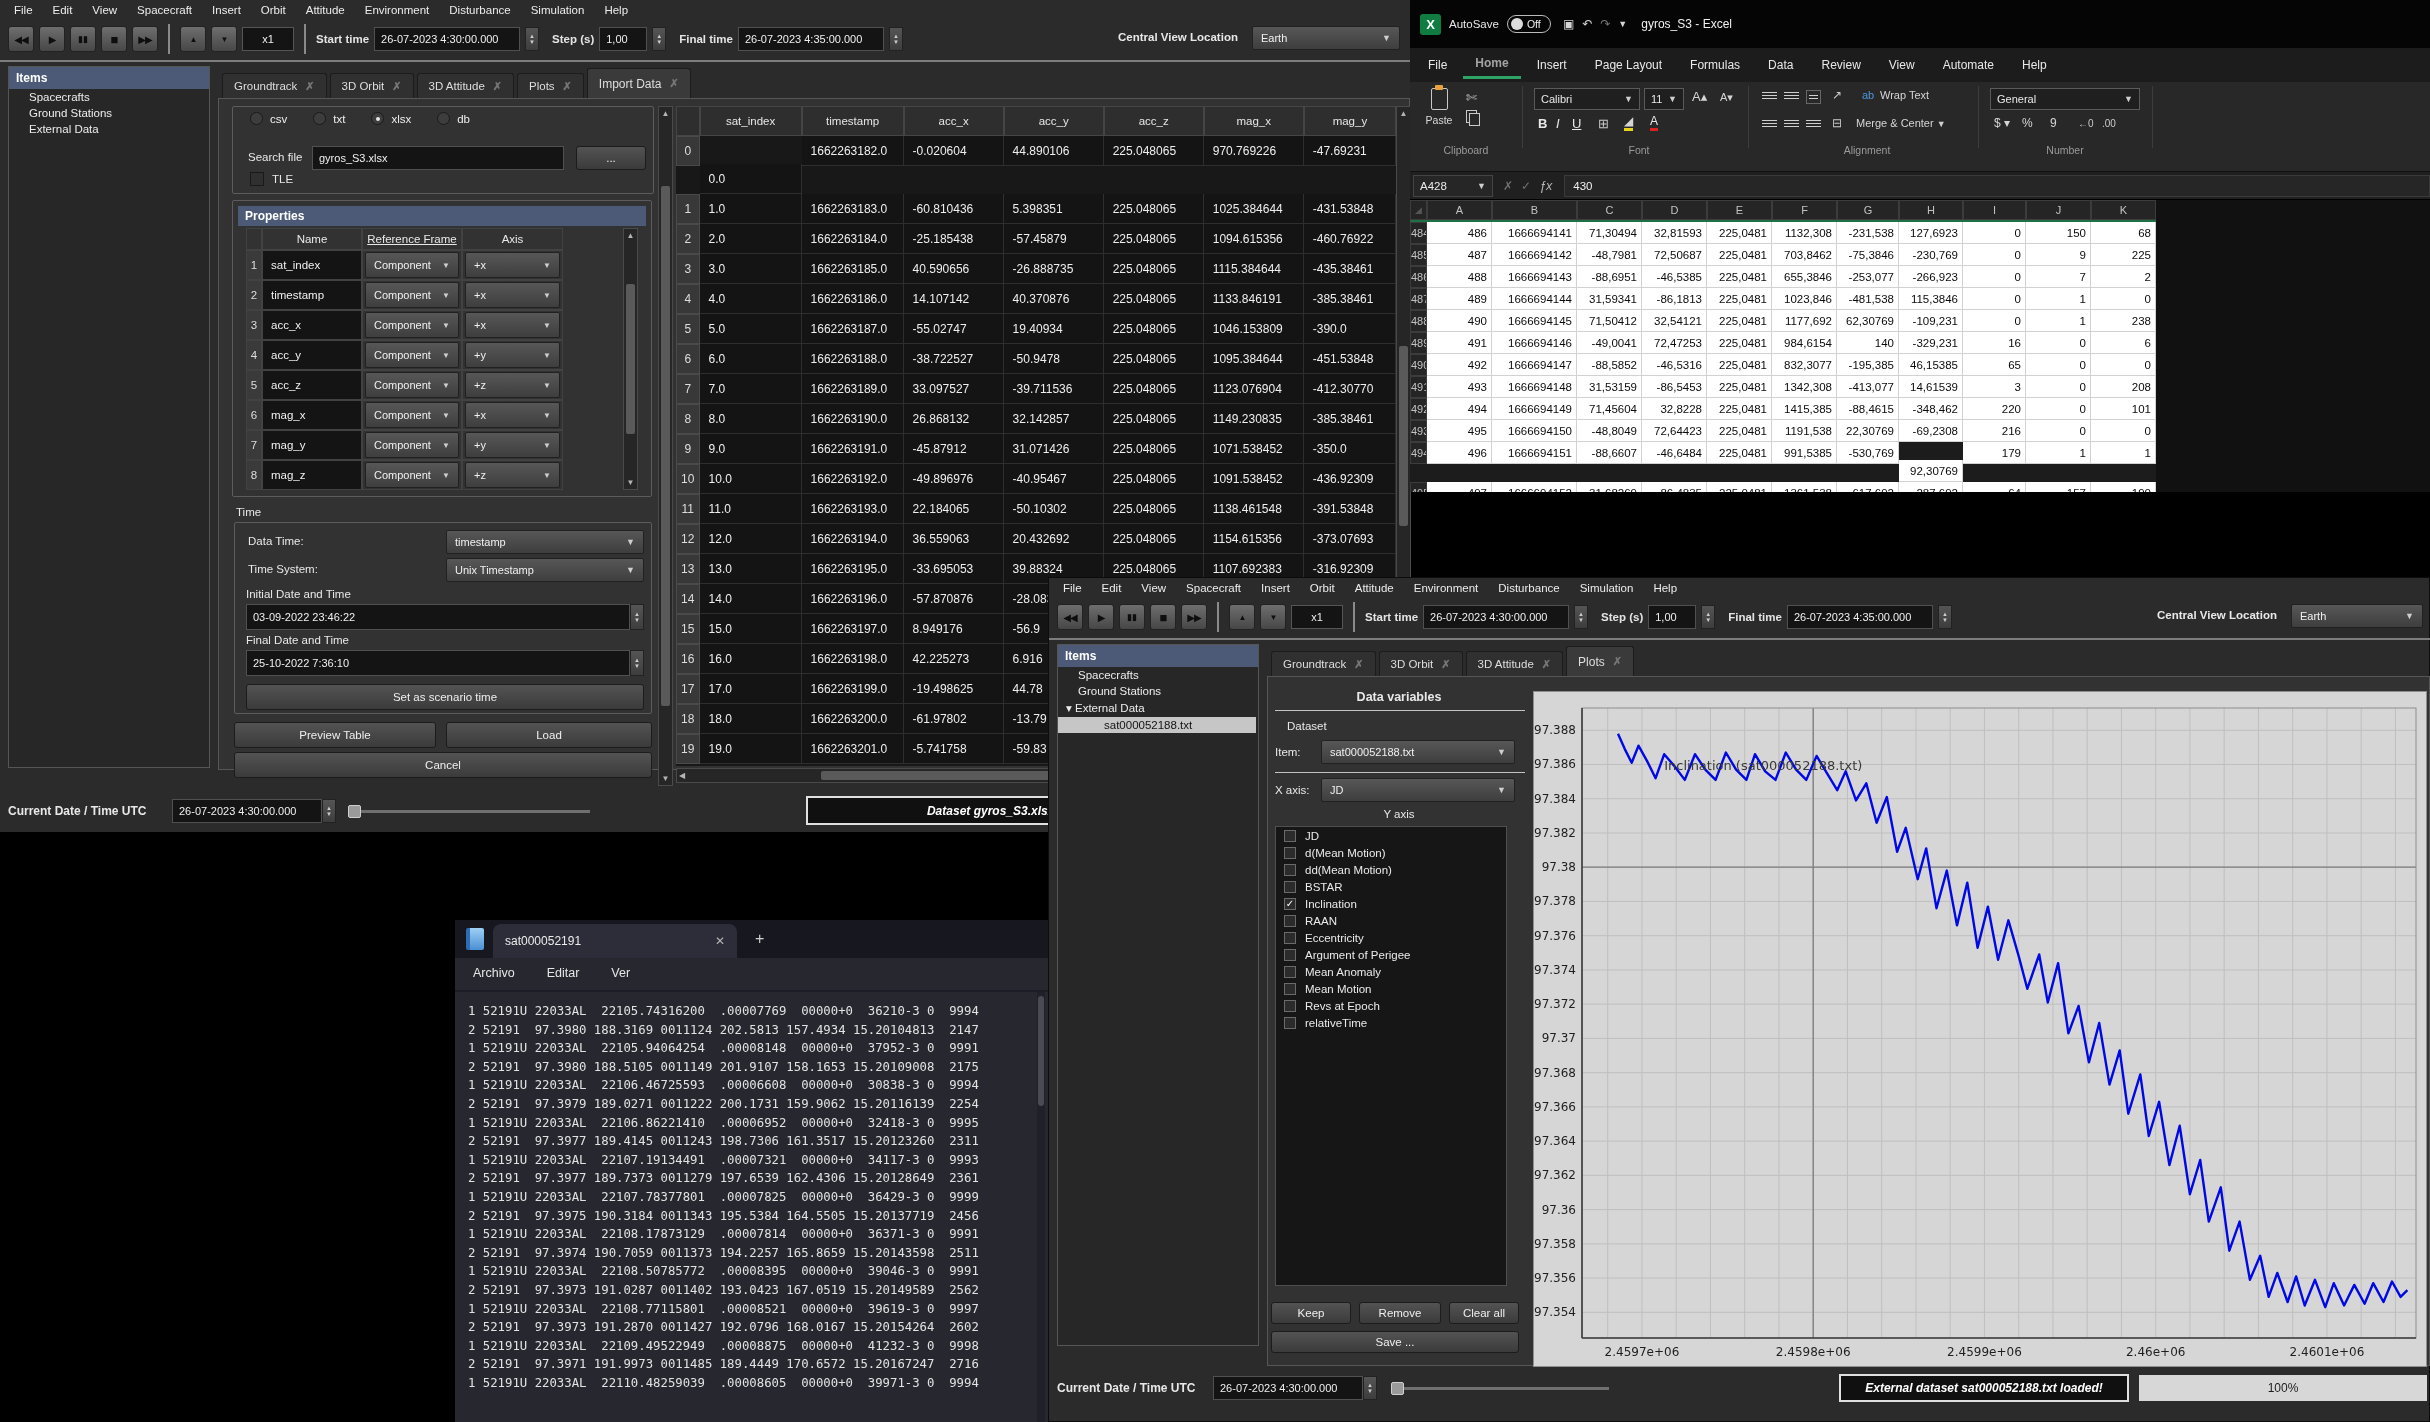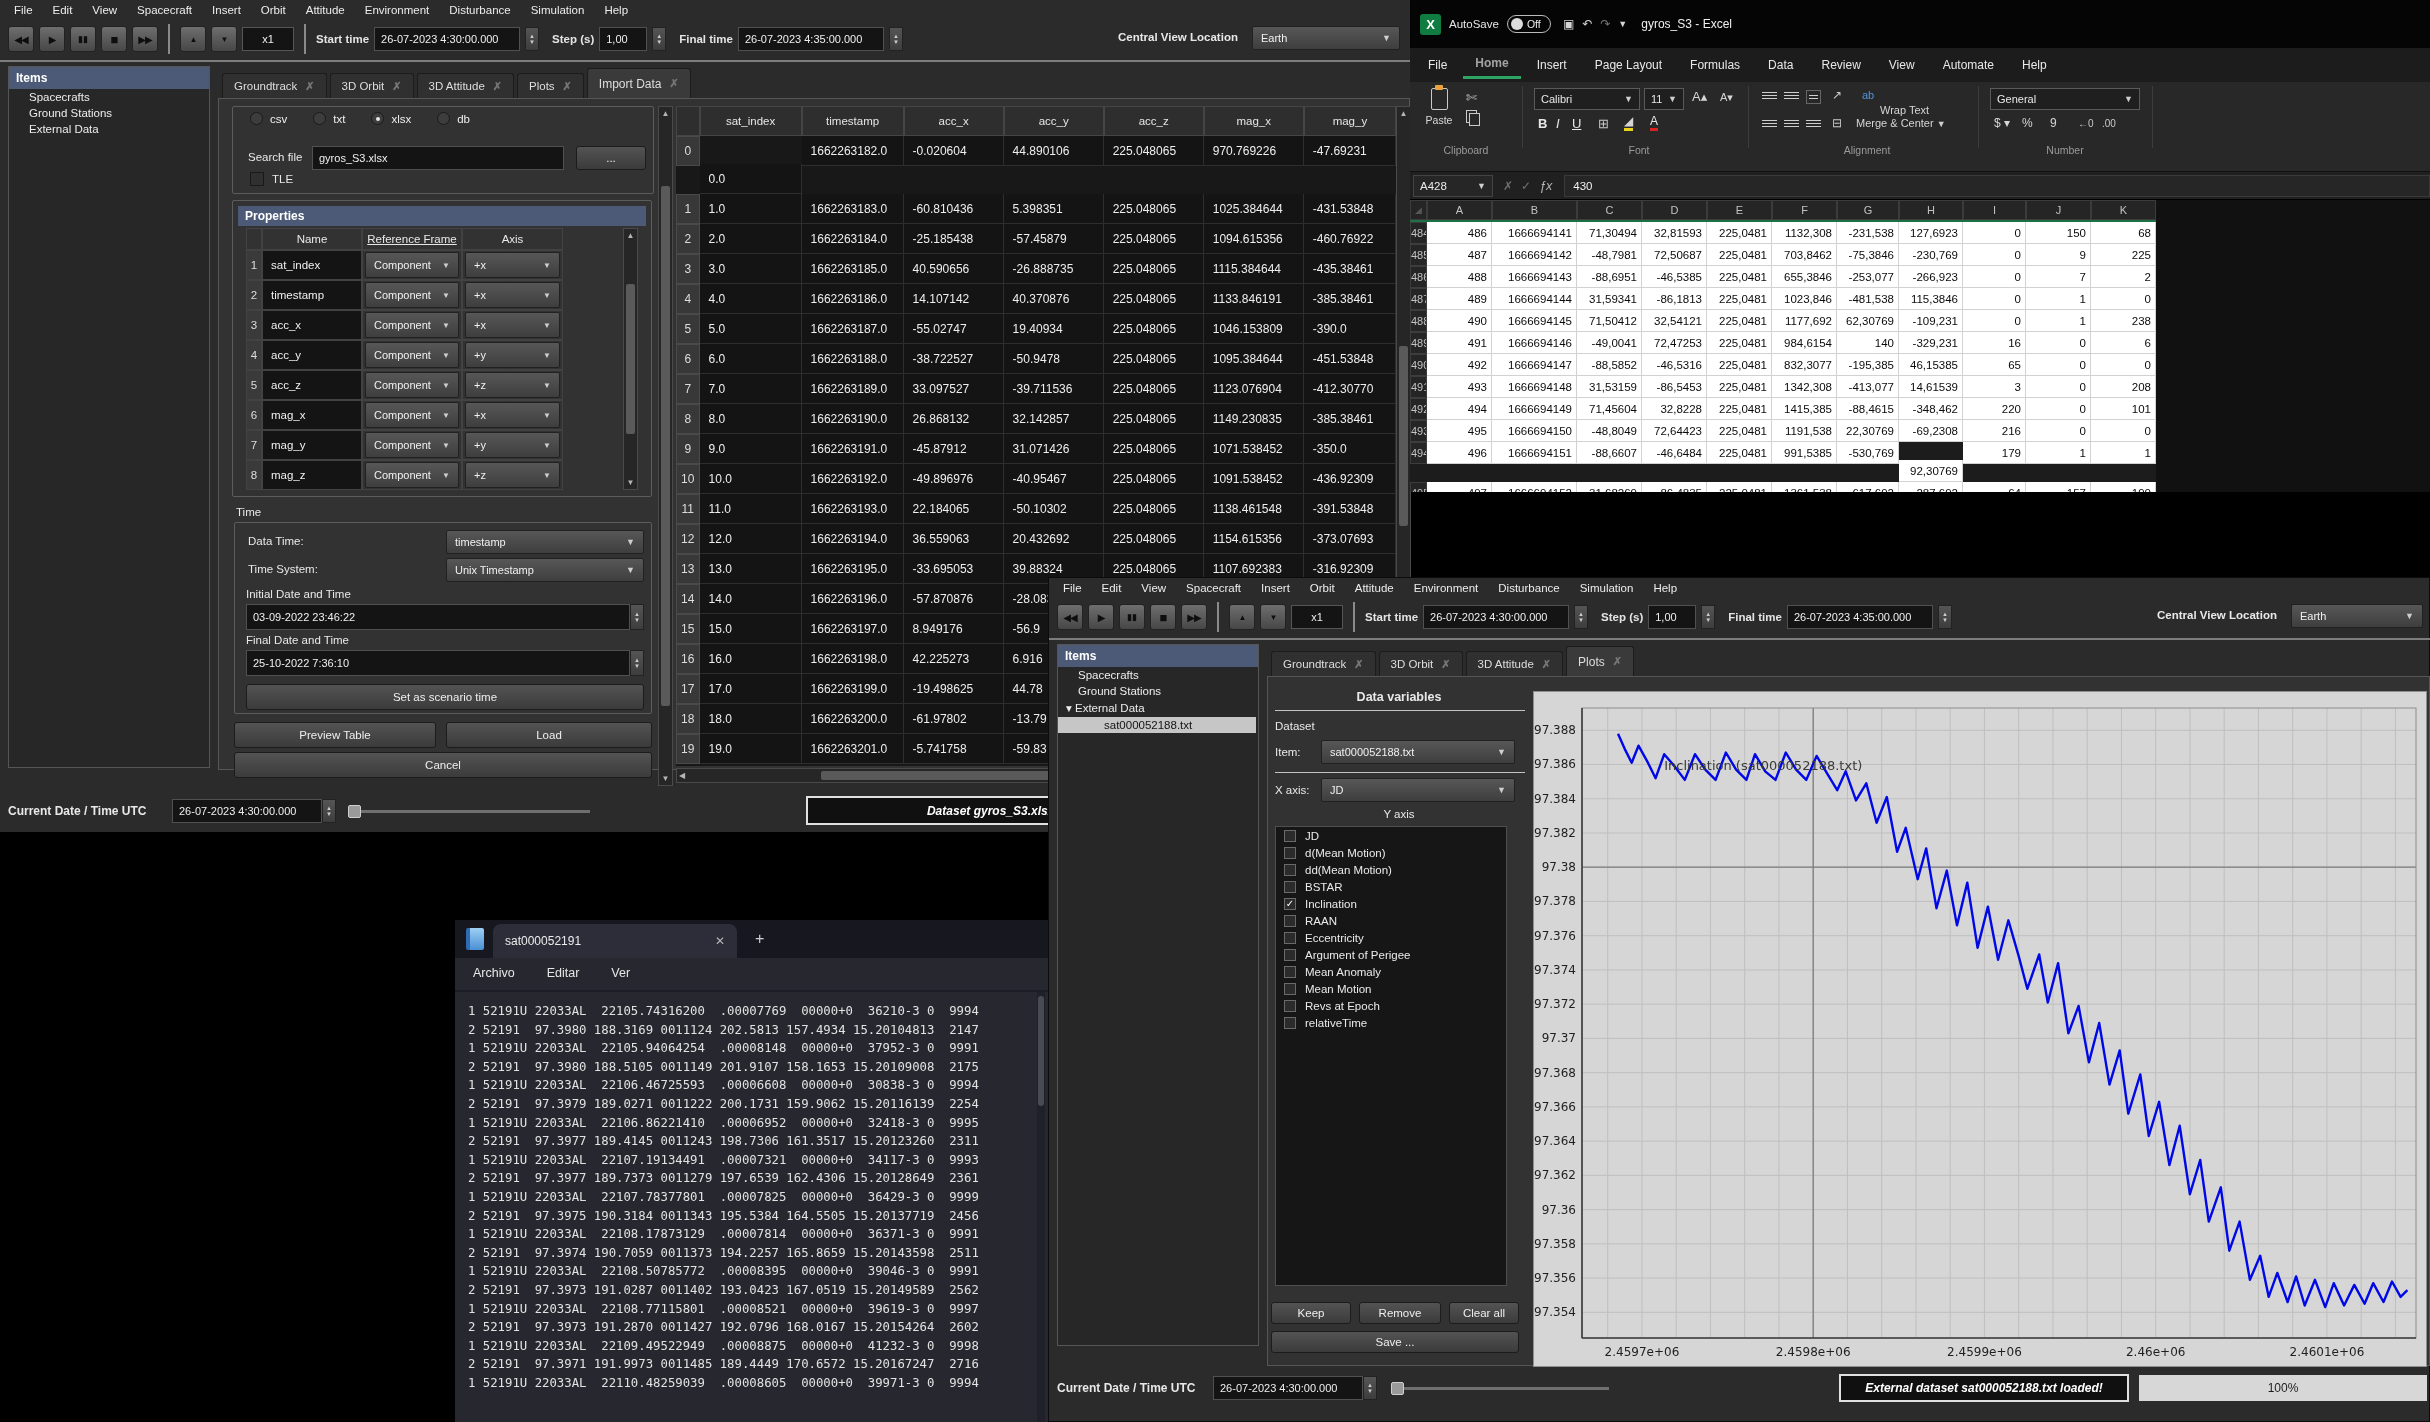--- a/index.html
+++ b/index.html
@@ -703,21 +703,21 @@
           <div></div>
           <div></div>
           <div></div>
         </div>
       <div class="albars abs" style="left:396px;top:8px;width:15px;border:1px solid #666;padding:2px">
           <div></div>
           <div></div>
         </div>
       <span class="abs" style="left:422px;top:6px;color:#c9c9c9;font-size:12px">↗</span>
       <span class="abs" style="left:452px;top:7px;color:#4f94d8;font-size:11px">ab</span>
-      <span class="abs" style="left:470px;top:22px;color:#d5d5d5;font-size:11px">Wrap Text</span>
+      <span class="abs" style="left:470px;top:7px;color:#d5d5d5;font-size:11px">Wrap Text</span>
       <div class="albars abs" style="left:352px;top:36px;width:15px">
           <div></div>
           <div></div>
           <div></div>
         </div>
       <div class="albars abs" style="left:374px;top:36px;width:15px">
           <div></div>
           <div></div>
           <div></div>
         </div>
@@ -1066,21 +1066,21 @@
         </div>
         <div class="tab active">
           <span>Plots</span>
           <span class="x">✗</span>
         </div>
       </div>
     <div class="content" style="left:218px;top:98px;width:1163px;height:690px"></div>
 
     <div class="lbl bold" style="left:228px;top:112px;width:244px;text-align:center;font-size:12.5px">Data variables</div>
     <div class="abs" style="left:226px;top:132px;width:250px;height:1px;background:#c3c3c3"></div>
-    <span class="lbl" style="left:226px;top:142px">Dataset</span>
+    <span class="lbl" style="left:238px;top:142px">Dataset</span>
     <span class="lbl" style="left:226px;top:168px">Item:</span>
     <div class="ddown abs" style="left:272px;top:162px;width:194px;height:24px">
       <span>sat000052188.txt</span>
         <span class="ddarr">▼</span>
     </div>
     <div class="abs" style="left:226px;top:194px;width:250px;height:1px;background:#c3c3c3"></div>
     <span class="lbl" style="left:226px;top:206px">X axis:</span>
     <div class="ddown abs" style="left:272px;top:200px;width:194px;height:24px">
       <span>JD</span>
         <span class="ddarr">▼</span>

